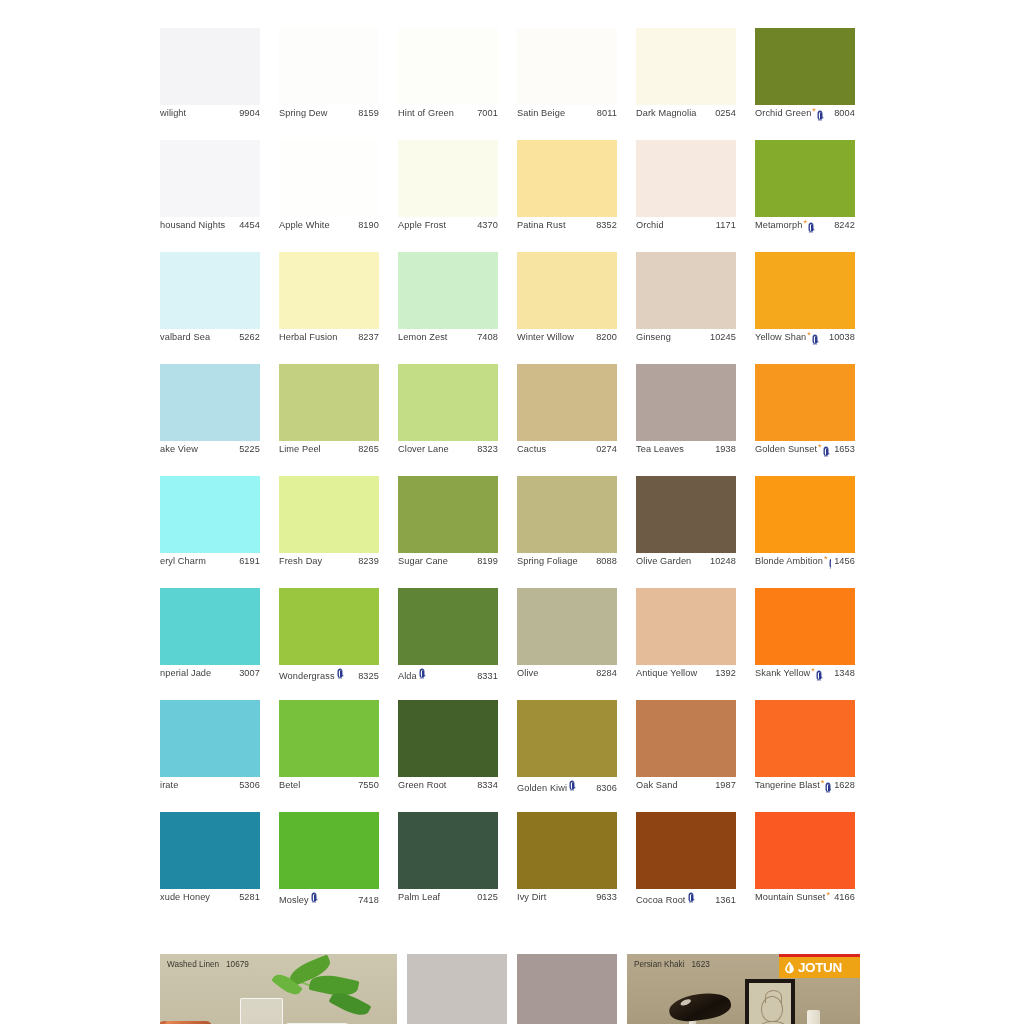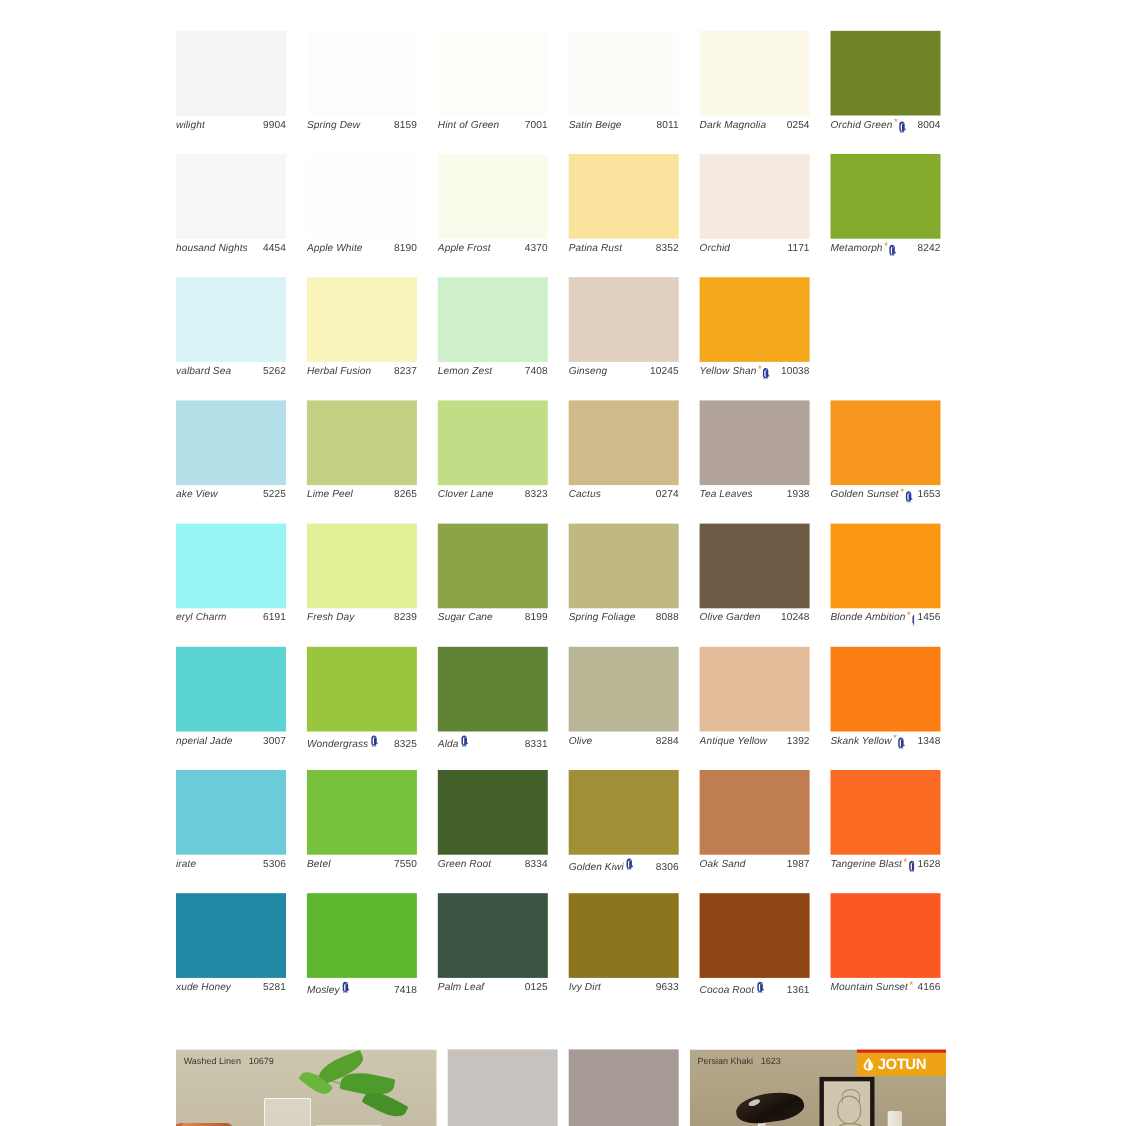--- a/index.html
+++ b/index.html
@@ -47,21 +47,20 @@
     height:22px;
     padding-top:3px;
     font-size:9.2px;
     color:#3d3d3d;
     letter-spacing:.1px;
     white-space:nowrap;
   }
   .cname{
     overflow:hidden;
     text-overflow:clip;
-    font-style:italic;
   }
   .ccode{
     font-size:9.2px;
     color:#3d3d3d;
     padding-left:3px;
   }
   .marks{
     display:inline-flex;
     align-items:flex-start;
     margin-left:1px;
@@ -380,20 +379,27 @@
           <div class="label">
             <span class="cname">Herbal Fusion<span class="marks"></span></span>
             <span class="ccode">8237</span>
           </div>
         </div>
         <div class="cell">
           <div class="chip" style="background: rgb(205, 240, 202);"></div>
           <div class="label">
             <span class="cname">Lemon Zest<span class="marks"></span></span>
             <span class="ccode">7408</span>
+          </div>
+        </div>
+        <div class="cell">
+          <div class="chip" style="background: rgb(247, 227, 162);"></div>
+          <div class="label">
+            <span class="cname">Winter Willow<span class="marks"></span></span>
+            <span class="ccode">8200</span>
           </div>
         </div>
         <div class="cell">
           <div class="chip" style="background: rgb(224, 208, 192);"></div>
           <div class="label">
             <span class="cname">Ginseng<span class="marks"></span></span>
             <span class="ccode">10245</span>
           </div>
         </div>
         <div class="cell">

